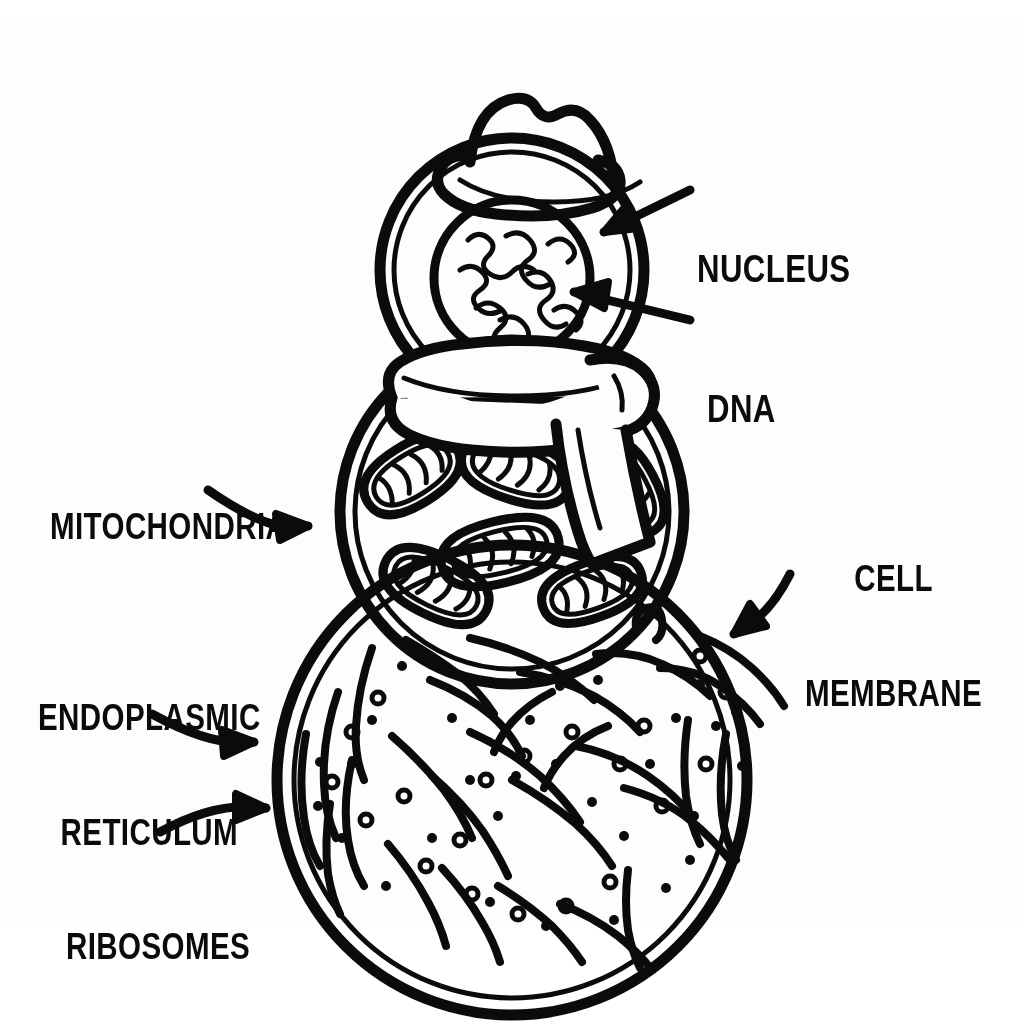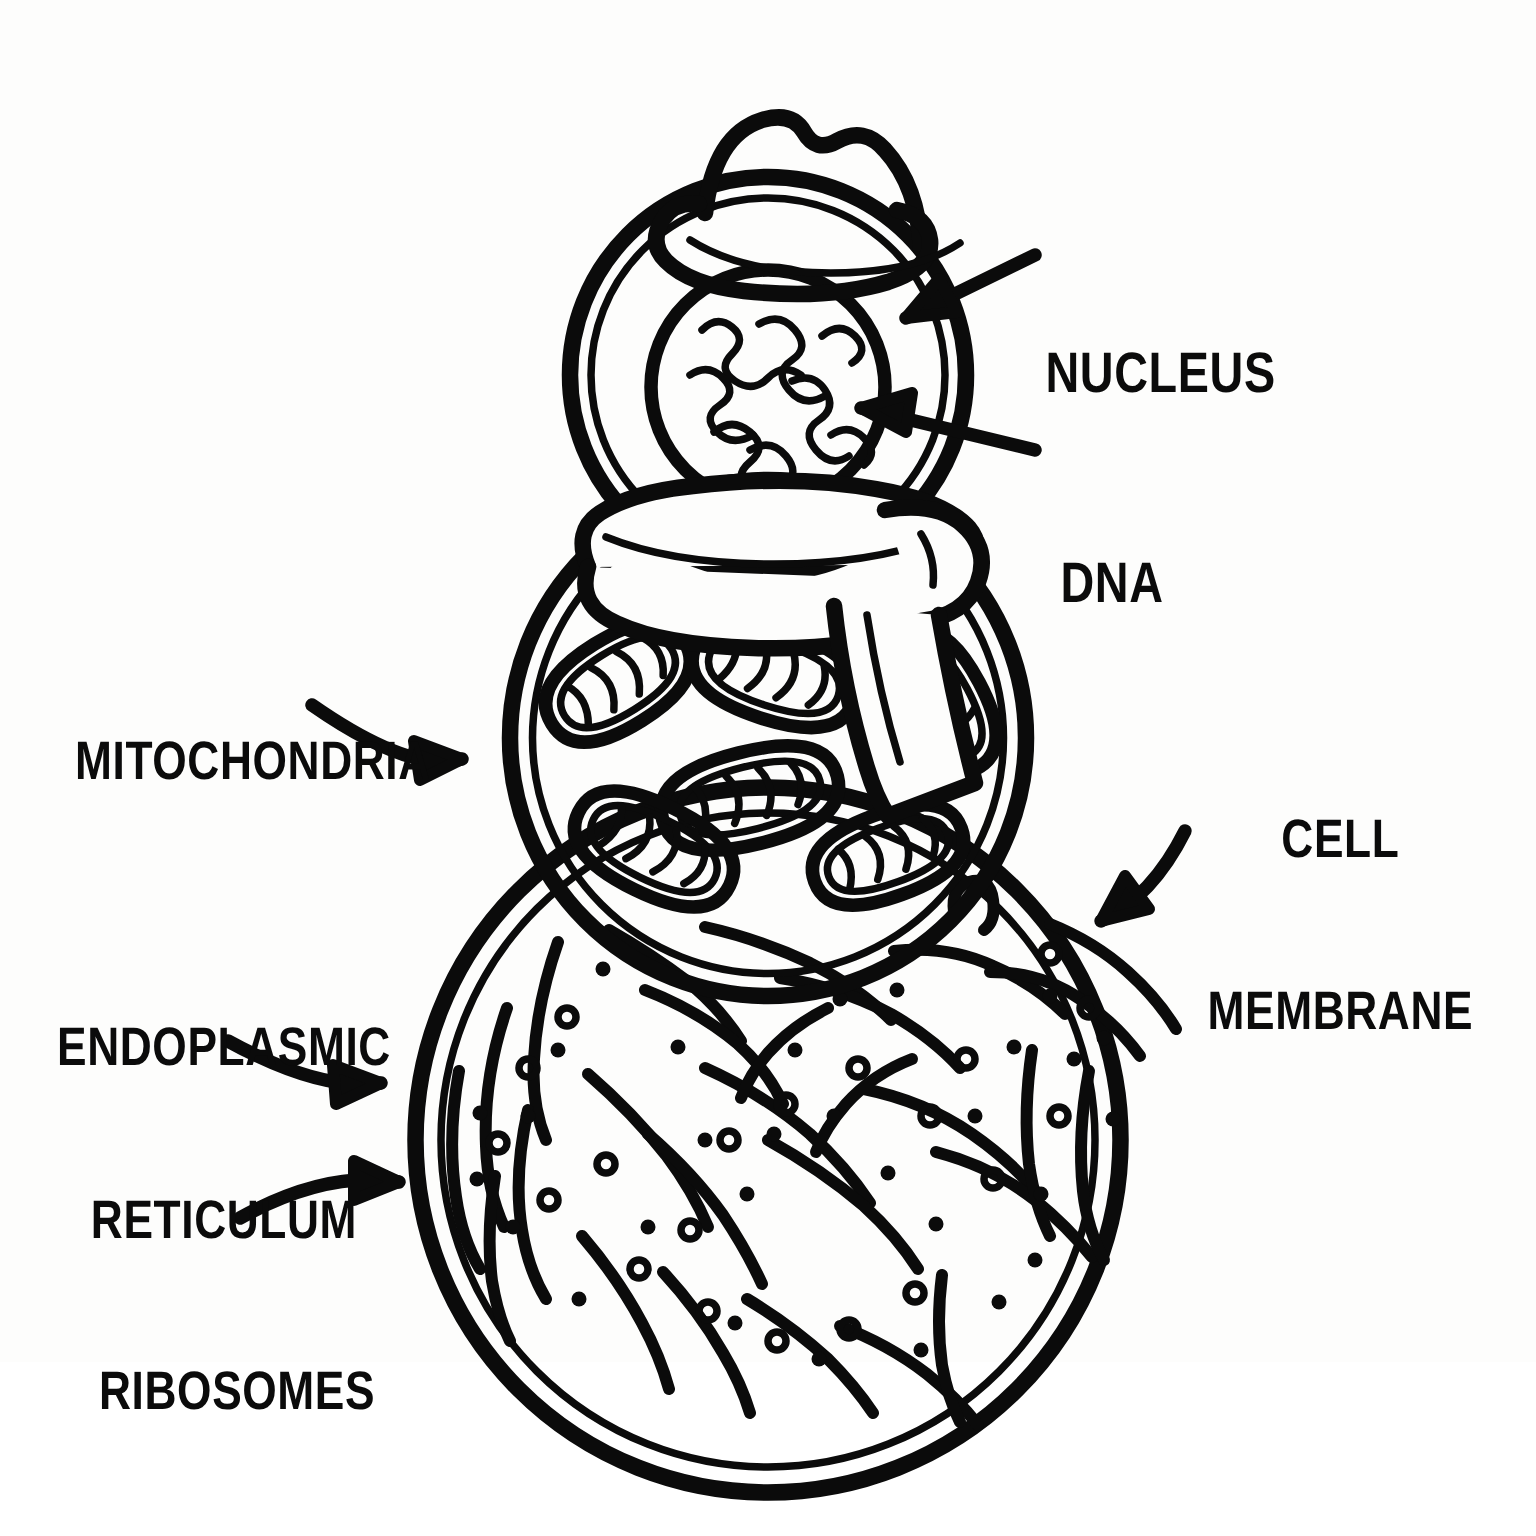--- a/index.html
+++ b/index.html
@@ -1,18 +1,18 @@
 <!DOCTYPE html>
 <html><head>
 <meta charset="utf-8">
 <style>
   html,body{margin:0;padding:0;background:#ffffff;}
   body{width:1024px;height:1024px;overflow:hidden;
        font-family:"Liberation Sans","DejaVu Sans",sans-serif;}
-  #stage{position:relative;width:1024px;height:908px;background:#fdfdfc;}
+  #stage{position:relative;width:1024px;height:908px;background:#fdfdfc;margin-top:20px;}
   #art{position:absolute;left:0;top:0;width:1024px;height:1024px;}
   .lbl{position:absolute;color:#0b0b0b;font-weight:700;
        letter-spacing:0.5px;line-height:1.06;
        font-family:"Liberation Sans","DejaVu Sans",sans-serif;
        transform:scaleX(0.82);white-space:pre;}
   .lbl span{display:block;}
   #lbl-nucleus{left:697px;top:148px;font-size:38px;transform-origin:left top;}
   #lbl-dna{left:707px;top:288px;font-size:38px;transform-origin:left top;}
   #lbl-mito{left:50px;top:412px;font-size:36px;transform-origin:left top;}
   #lbl-er{left:38px;top:603px;font-size:36px;transform-origin:left top;text-align:center;}

